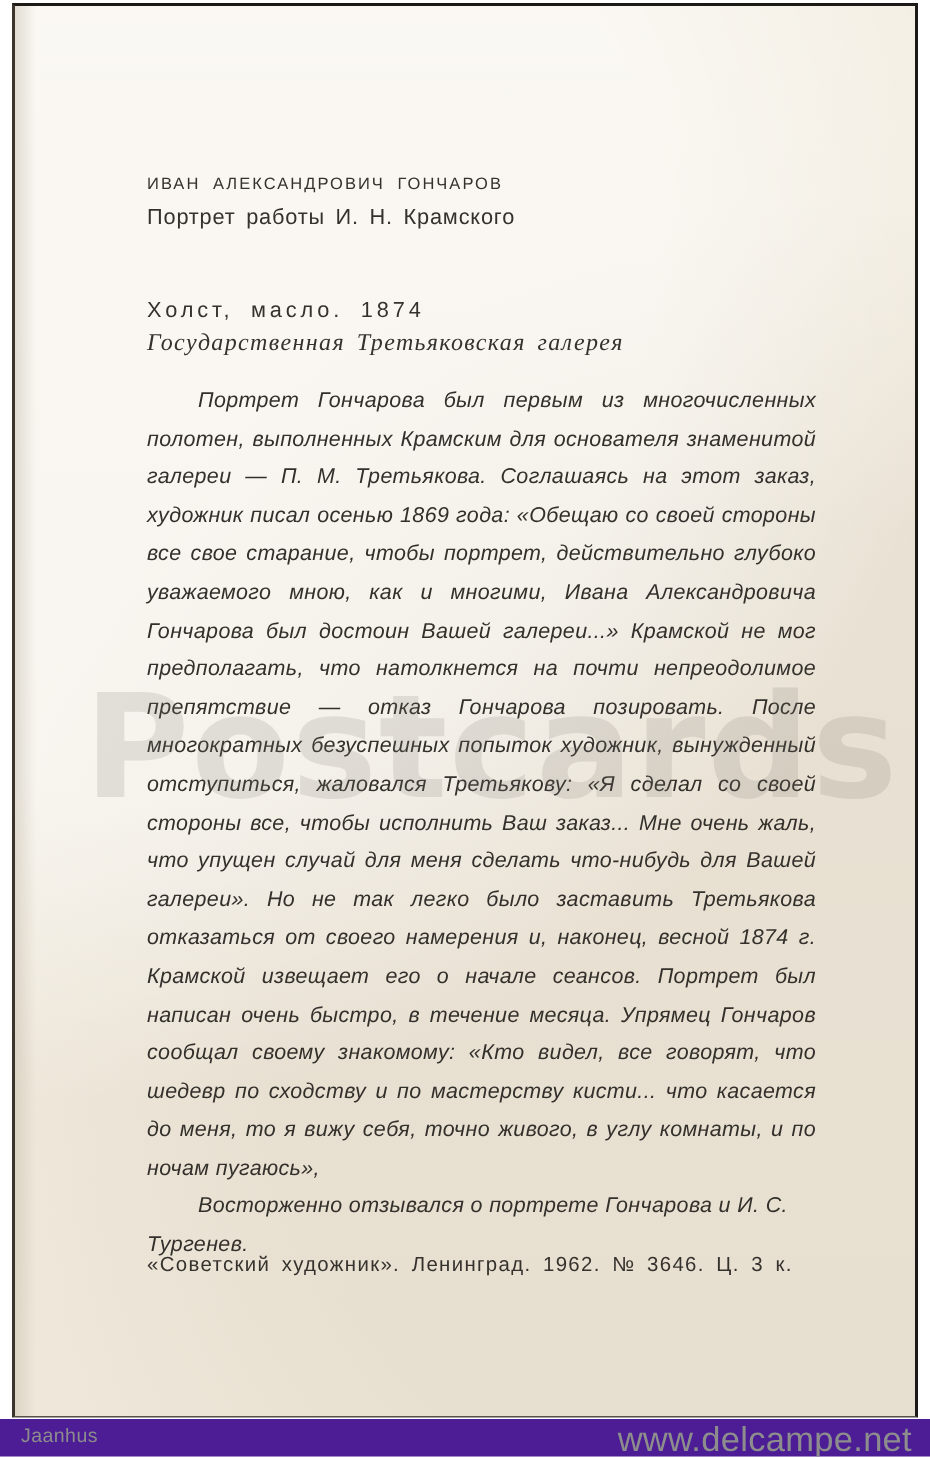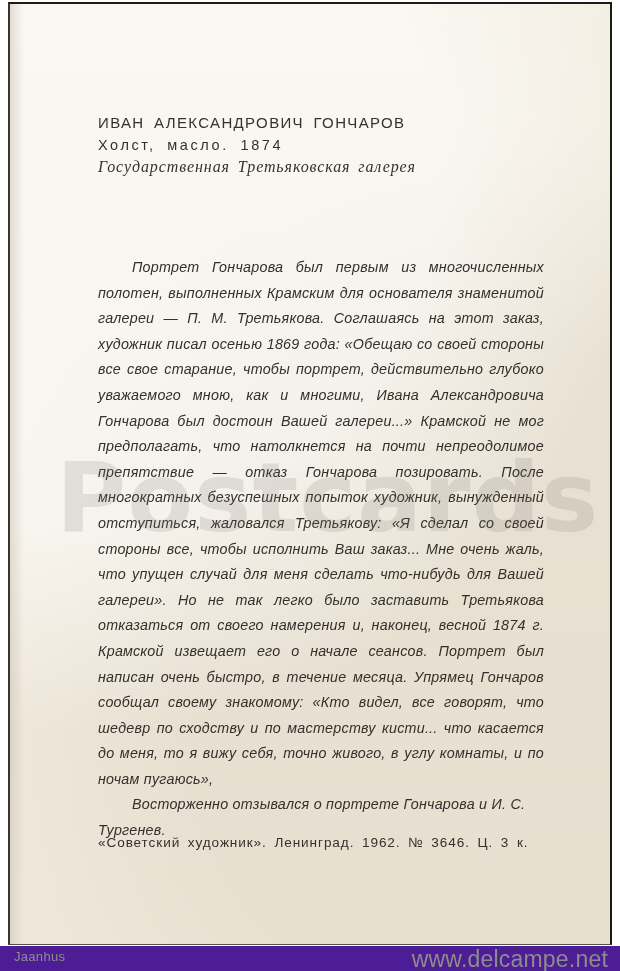--- a/index.html
+++ b/index.html
@@ -75,36 +75,37 @@
   }
 
   .head-block {
     position: absolute;
     left: 88px;
     top: 108px;
     width: 452px;
     color: #35322e;
   }
   .head-title {
-    font-size: 15px;
+    font-size: 11px;
     letter-spacing: 1.35px;
     word-spacing: 4px;
     line-height: 22px;
     white-space: nowrap;
   }
   .head-line {
     font-size: 14.5px;
     letter-spacing: .55px;
     word-spacing: 2.5px;
     line-height: 22px;
     white-space: nowrap;
   }
   .head-line.spaced {
     letter-spacing: 2.6px;
     word-spacing: 5px;
+    margin-top: 40px;
   }
   .head-line.italic {
     font-style: italic;
     font-family: "Liberation Serif", serif;
     font-size: 16px;
     letter-spacing: .9px;
     word-spacing: 3px;
   }
 
   .body-block {
@@ -170,20 +171,21 @@
 <body>
 
 <div id="paper">
 
   <div id="watermark">Postcards</div>
 
   <div id="content">
 
     <div class="head-block">
       <div class="head-title">ИВАН АЛЕКСАНДРОВИЧ ГОНЧАРОВ</div>
+      <div class="head-line">Портрет работы И. Н. Крамского</div>
       <div class="head-line spaced">Холст, масло. 1874</div>
       <div class="head-line italic">Государственная Третьяковская галерея</div>
     </div>
 
     <div class="body-block">
       <p class="para">Портрет Гончарова был первым из многочисленных полотен, выполненных Крамским для основателя знаменитой галереи — П. М. Третьякова. Соглашаясь на этот заказ, художник писал осенью 1869 года: «Обещаю со своей стороны все свое старание, чтобы портрет, действительно глубоко уважаемого мною, как и многими, Ивана Александровича Гончарова был достоин Вашей галереи...» Крамской не мог предполагать, что натолкнется на почти непреодолимое препятствие — отказ Гончарова позировать. После многократных безуспешных попыток художник, вынужденный отступиться, жаловался Третьякову: «Я сделал со своей стороны все, чтобы исполнить Ваш заказ... Мне очень жаль, что упущен случай для меня сделать что-нибудь для Вашей галереи». Но не так легко было заставить Третьякова отказаться от своего намерения и, наконец, весной 1874 г. Крамской извещает его о начале сеансов. Портрет был написан очень быстро, в течение месяца. Упрямец Гончаров сообщал своему знакомому: «Кто видел, все говорят, что шедевр по сходству и по мастерству кисти... что касается до меня, то я вижу себя, точно живого, в углу комнаты, и по ночам пугаюсь»,</p>
       <p class="para">Восторженно отзывался о портрете Гончарова и И. С. Тургенев.</p>
     </div>
 
     <div class="footer">«Советский художник». Ленинград. 1962. № 3646. Ц. 3 к.</div>

